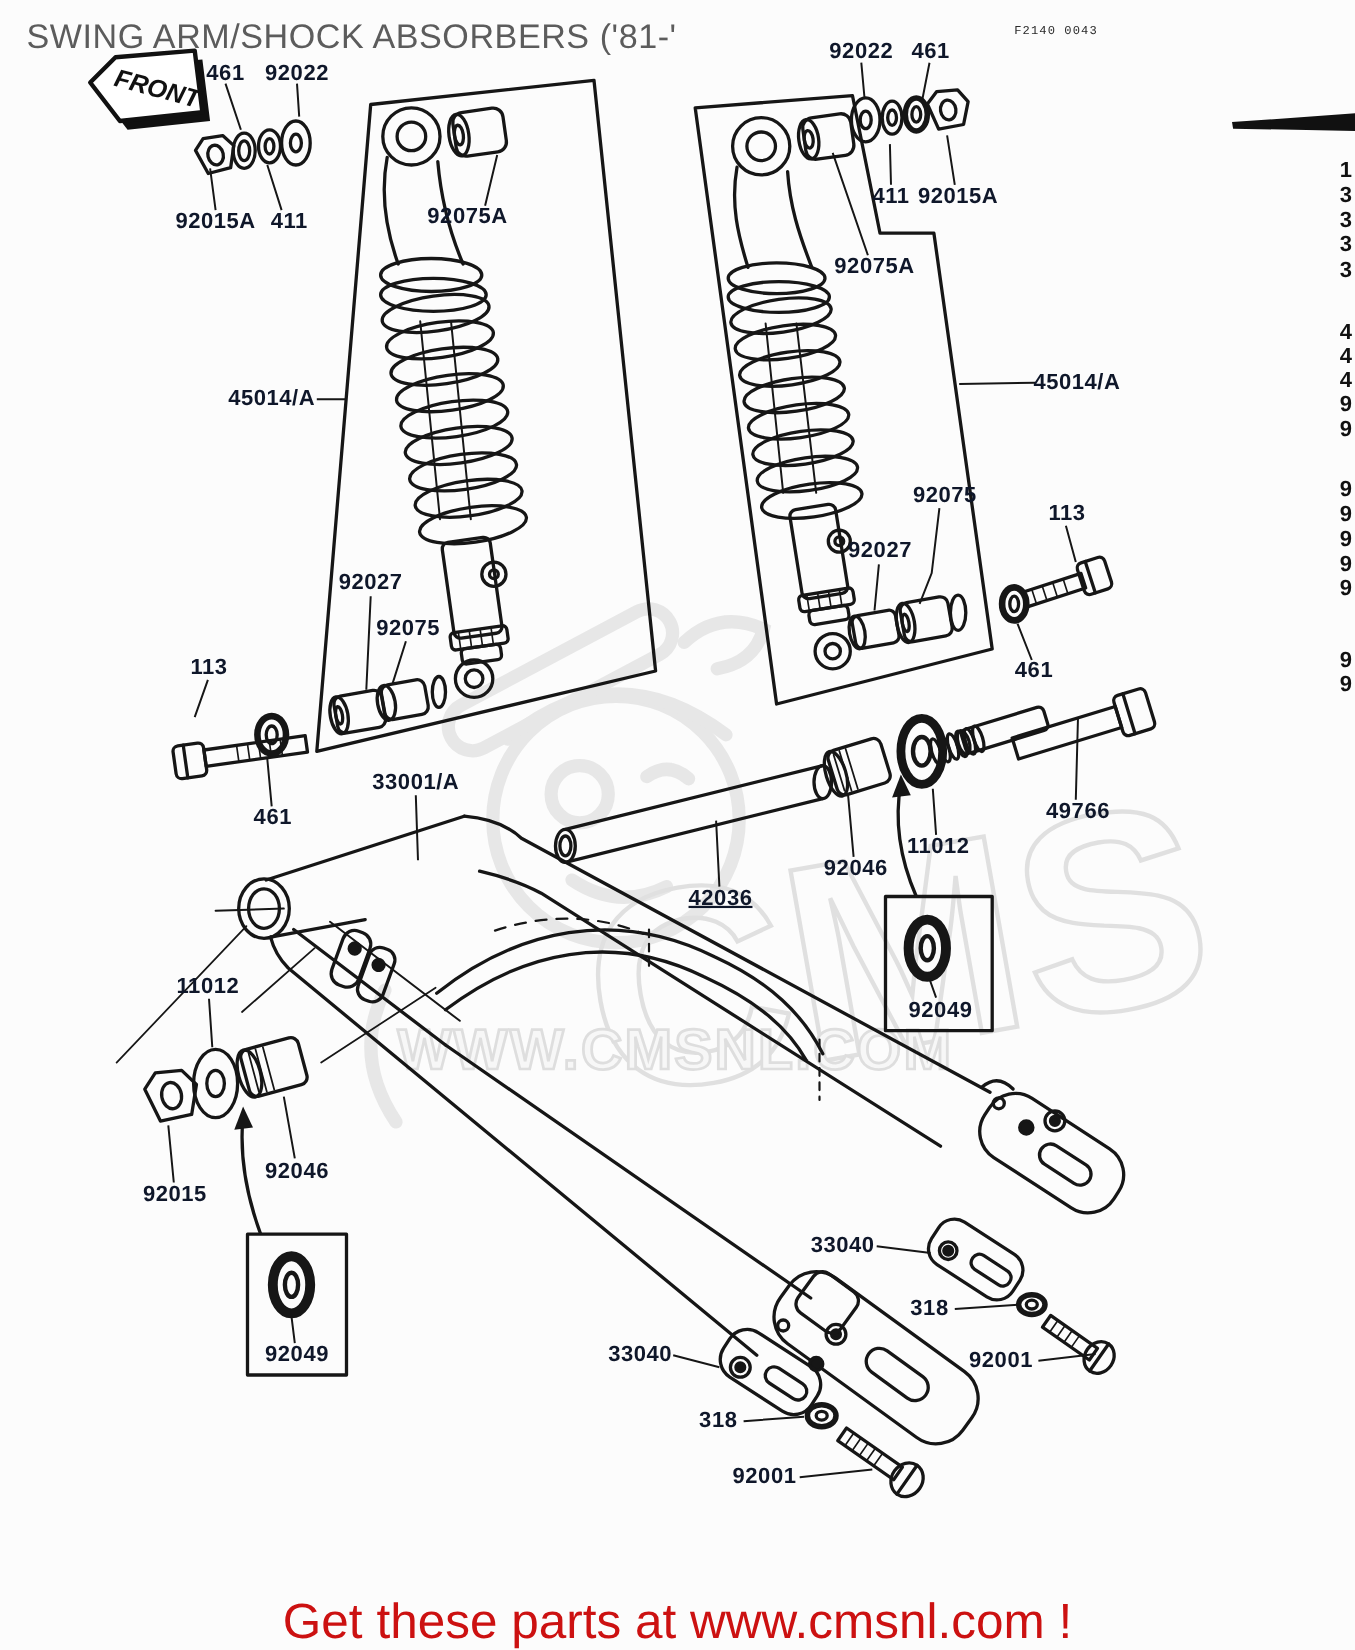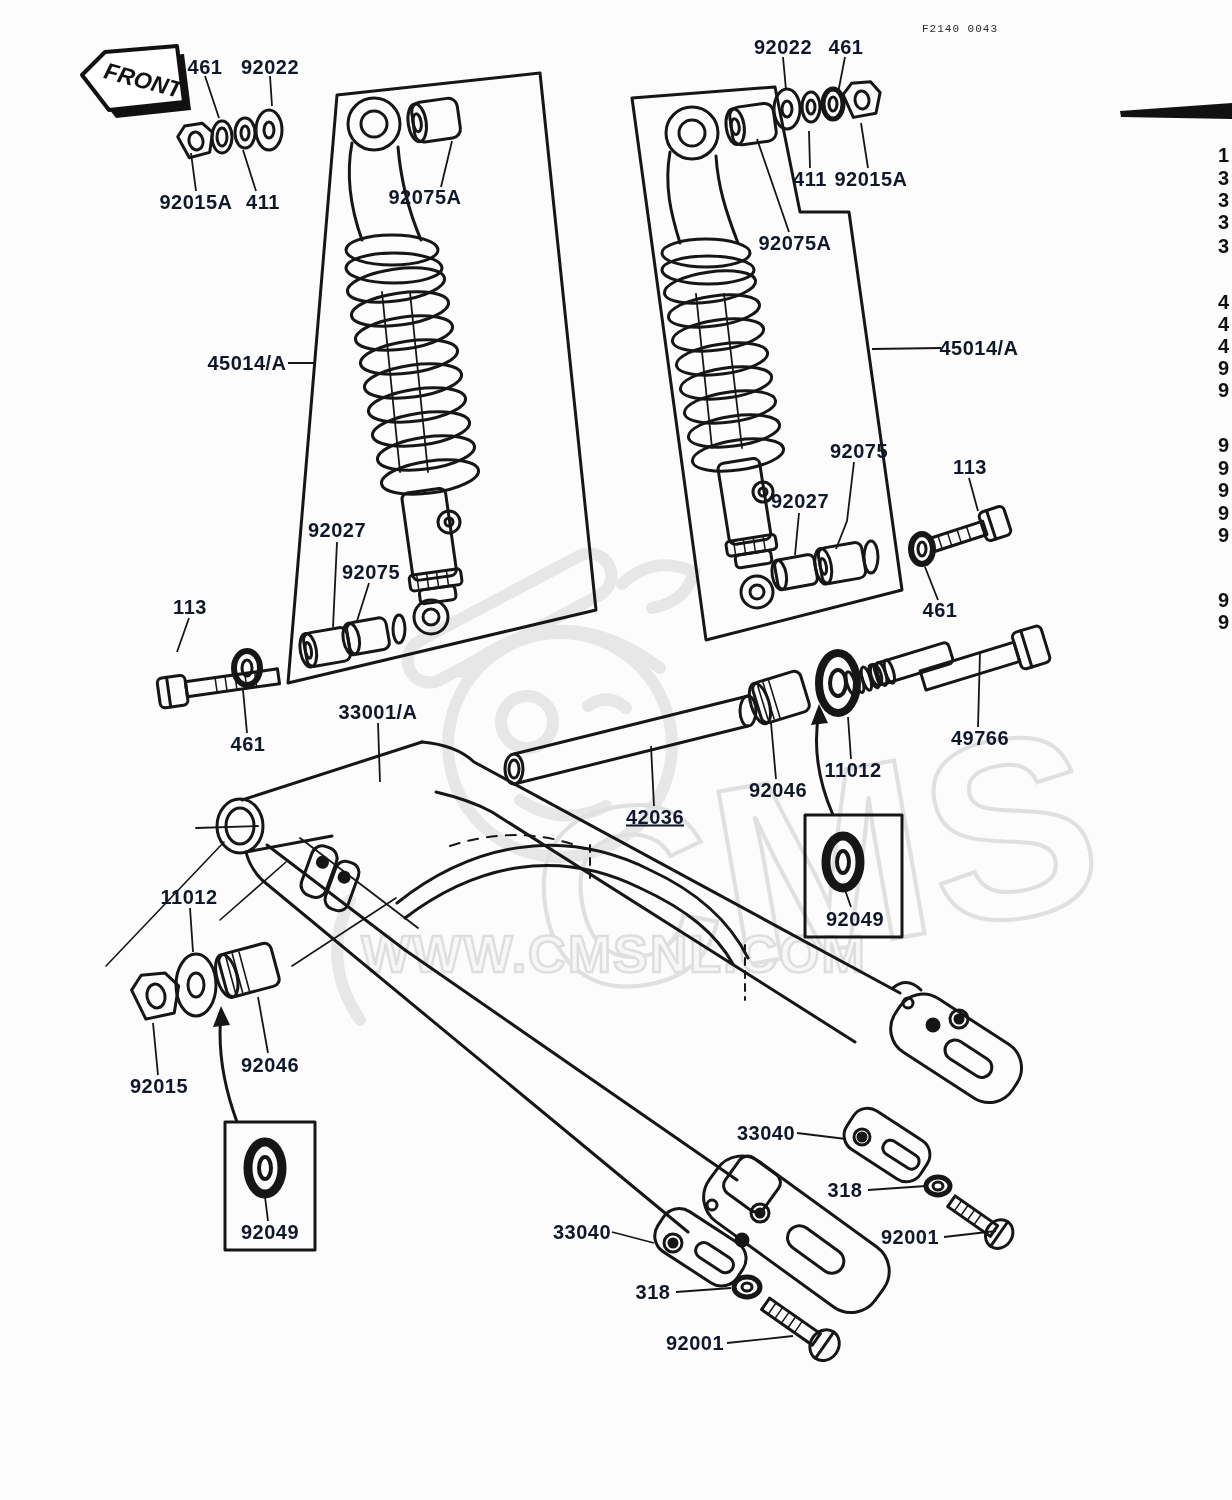--- a/index.html
+++ b/index.html
@@ -345,20 +345,21 @@
     <g transform="translate(7 8)">
       <polygon points="105,52 177,46 184,102 109,110 82,75" fill="#111" stroke="none"></polygon>
     </g>
     <polygon points="105,52 177,46 184,102 109,110 82,75" fill="#ffffff" stroke="#111" stroke-width="4" stroke-linejoin="round"></polygon>
     <text x="141" y="88" text-anchor="middle" transform="rotate(15 141 88)" font-family="Liberation Sans, sans-serif" font-size="23" font-weight="bold" font-style="italic" fill="#111">FRONT</text>
   </g>
 
   <polygon points="1120,111 1232,103 1232,119 1121,117" fill="#111"></polygon>
 </svg>
 
+<div id="page-title" class="txt">SWING ARM/SHOCK ABSORBERS ('81-'</div>
 <div id="fiche-code" class="txt">F2140 0043</div>
 <div id="callouts">
       <div class="callout" style="left: 205px; top: 67px;">461</div>
       <div class="callout" style="left: 270px; top: 67px;">92022</div>
       <div class="callout" style="left: 196px; top: 202px;">92015A</div>
       <div class="callout" style="left: 263px; top: 202px;">411</div>
       <div class="callout" style="left: 425px; top: 197px;">92075A</div>
       <div class="callout" style="left: 783px; top: 47px;">92022</div>
       <div class="callout" style="left: 846px; top: 47px;">461</div>
       <div class="callout" style="left: 810px; top: 179px;">411</div>
@@ -403,14 +404,15 @@
       <div class="digit" style="top: 357px;">9</div>
       <div class="digit" style="top: 379px;">9</div>
       <div class="digit" style="top: 434px;">9</div>
       <div class="digit" style="top: 457px;">9</div>
       <div class="digit" style="top: 479px;">9</div>
       <div class="digit" style="top: 502px;">9</div>
       <div class="digit" style="top: 524px;">9</div>
       <div class="digit" style="top: 589px;">9</div>
       <div class="digit" style="top: 611px;">9</div>
     </div>
+<div id="tagline" class="txt">Get these parts at www.cmsnl.com !</div>
 
 </div>
 
 </body></html>

